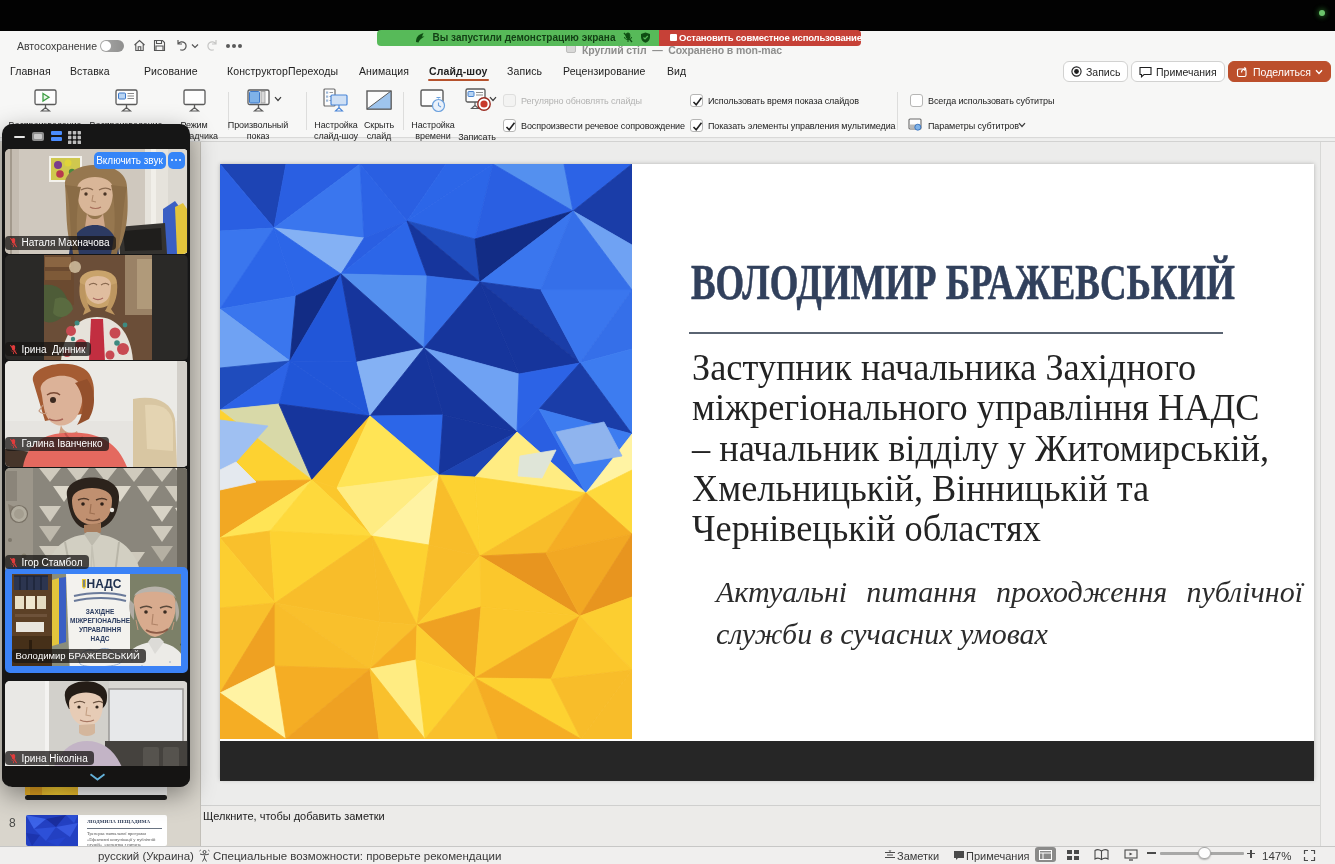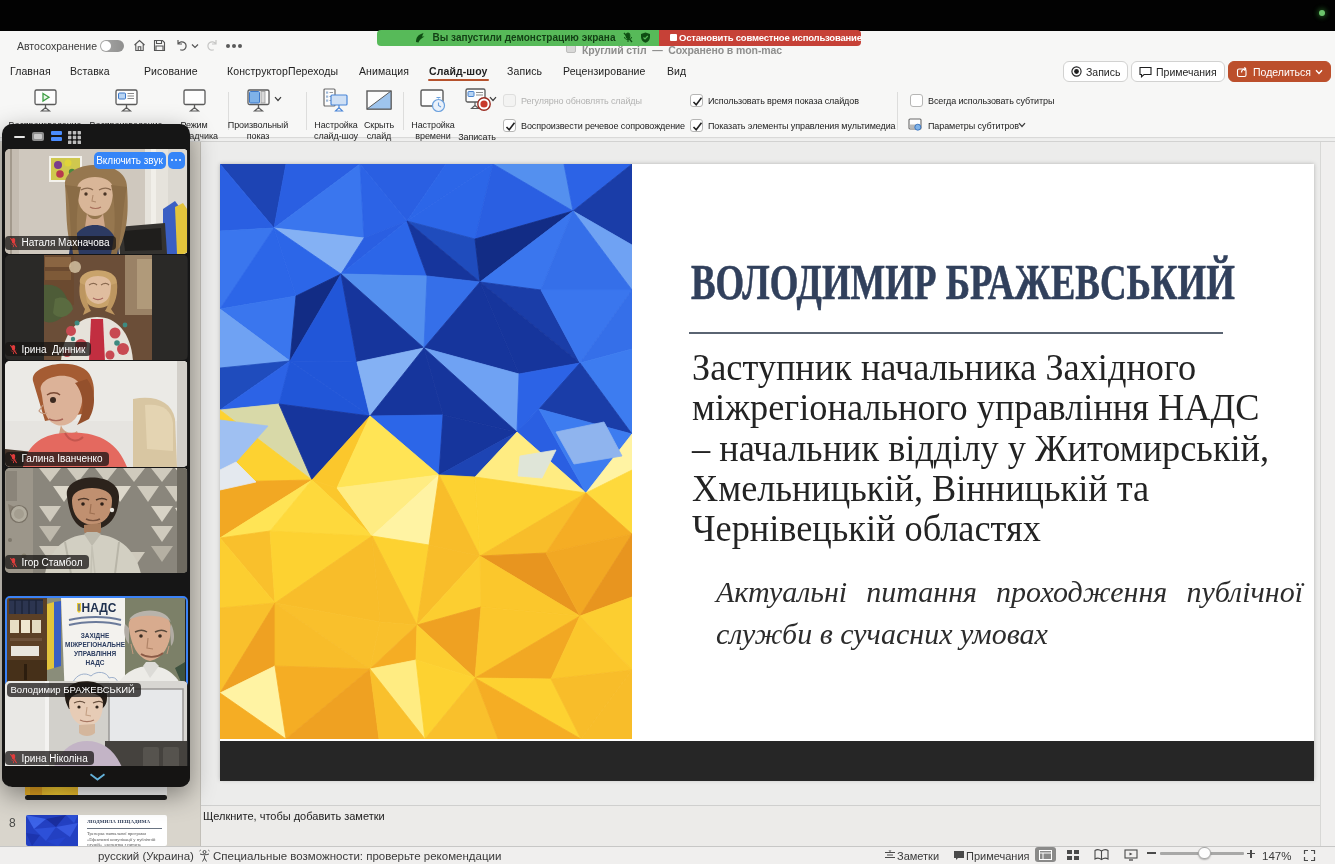--- a/index.html
+++ b/index.html
@@ -646,21 +646,21 @@
         <path d="M36 30 C32 16 64 8 74 22 C80 32 78 48 70 58 C60 68 48 66 42 56 C38 48 38 38 36 30 Z" fill="#dcb298"></path>
         <path d="M42 34 C46 31 52 31 55 34" stroke="#7a4a34" stroke-width="1.5" fill="none"></path>
         <circle cx="48" cy="39" r="3" fill="#3c2a20"></circle>
         <path d="M38 44 L34 50 C36 53 40 53 42 52" stroke="#c49a80" stroke-width="1.2" fill="none"></path>
         <path d="M44 58 C48 60 54 60 58 58" stroke="#a86456" stroke-width="1.5" fill="none"></path>
         <path d="M70 22 C80 34 80 52 72 64 L84 58 C92 44 90 28 82 18 Z" fill="#94502c"></path>
         <path d="M56 64 C58 72 68 74 72 70 L76 80 L52 82 Z" fill="#cfa183"></path>
         <path d="M18 106 C22 82 40 72 62 72 C92 70 112 80 122 106 Z" fill="#e4695f"></path>
         <path d="M60 72 C64 80 72 82 78 76" stroke="#c4564e" stroke-width="2" fill="none"></path>
       </svg>
-      <div class="nameplate" style="left:0; bottom:1px;">
+      <div class="nameplate" style="left:0; bottom:16px;">
         <svg class="micoff" viewBox="0 0 10 12">
             <g fill="#e23c3c">
               <rect x="3.2" y="1" width="3.6" height="6" rx="1.8"></rect>
               <path d="M1.8 5.5 C1.8 9 8.2 9 8.2 5.5 L8.2 6 C8.2 9.4 1.8 9.4 1.8 6 Z"></path>
               <rect x="4.5" y="9" width="1" height="2"></rect>
             </g>
             <path d="M1.5 1 L8.5 11" stroke="#e23c3c" stroke-width="1.2"></path>
           </svg>
         <span>Галина Іванченко</span>
       </div>
@@ -719,21 +719,21 @@
               <rect x="3.2" y="1" width="3.6" height="6" rx="1.8"></rect>
               <path d="M1.8 5.5 C1.8 9 8.2 9 8.2 5.5 L8.2 6 C8.2 9.4 1.8 9.4 1.8 6 Z"></path>
               <rect x="4.5" y="9" width="1" height="2"></rect>
             </g>
             <path d="M1.5 1 L8.5 11" stroke="#e23c3c" stroke-width="1.2"></path>
           </svg>
         <span>Ігор Стамбол</span>
       </div>
     </div>
 
-    <div class="vid" style="top:472px; height:106px; border:2px solid #3b82f6;">
+    <div class="vid" style="top:443px; height:106px; border:7px solid #3b82f6;">
       <svg width="178" height="102" viewBox="0 0 178 102" preserveAspectRatio="none">
         <rect width="178" height="102" fill="#8a8d7a"></rect>
         <rect x="0" y="0" width="40" height="102" fill="#5c4026"></rect>
         <rect x="2" y="2" width="34" height="14" fill="#2c3550"></rect>
         <path d="M2 2 H36 M8 2 V16 M15 2 V16 M22 2 V16 M29 2 V16" stroke="#1c2438" stroke-width="1.5"></path>
         <rect x="3" y="22" width="9" height="13" fill="#e8dfc5"></rect>
           <rect x="14" y="22" width="9" height="13" fill="#efe7cf"></rect>
           <rect x="25" y="22" width="9" height="13" fill="#e4dbc1"></rect>
         <rect x="3" y="40" width="32" height="3" fill="#6e523a"></rect>
         <rect x="4" y="48" width="28" height="10" fill="#e9e6de"></rect>

